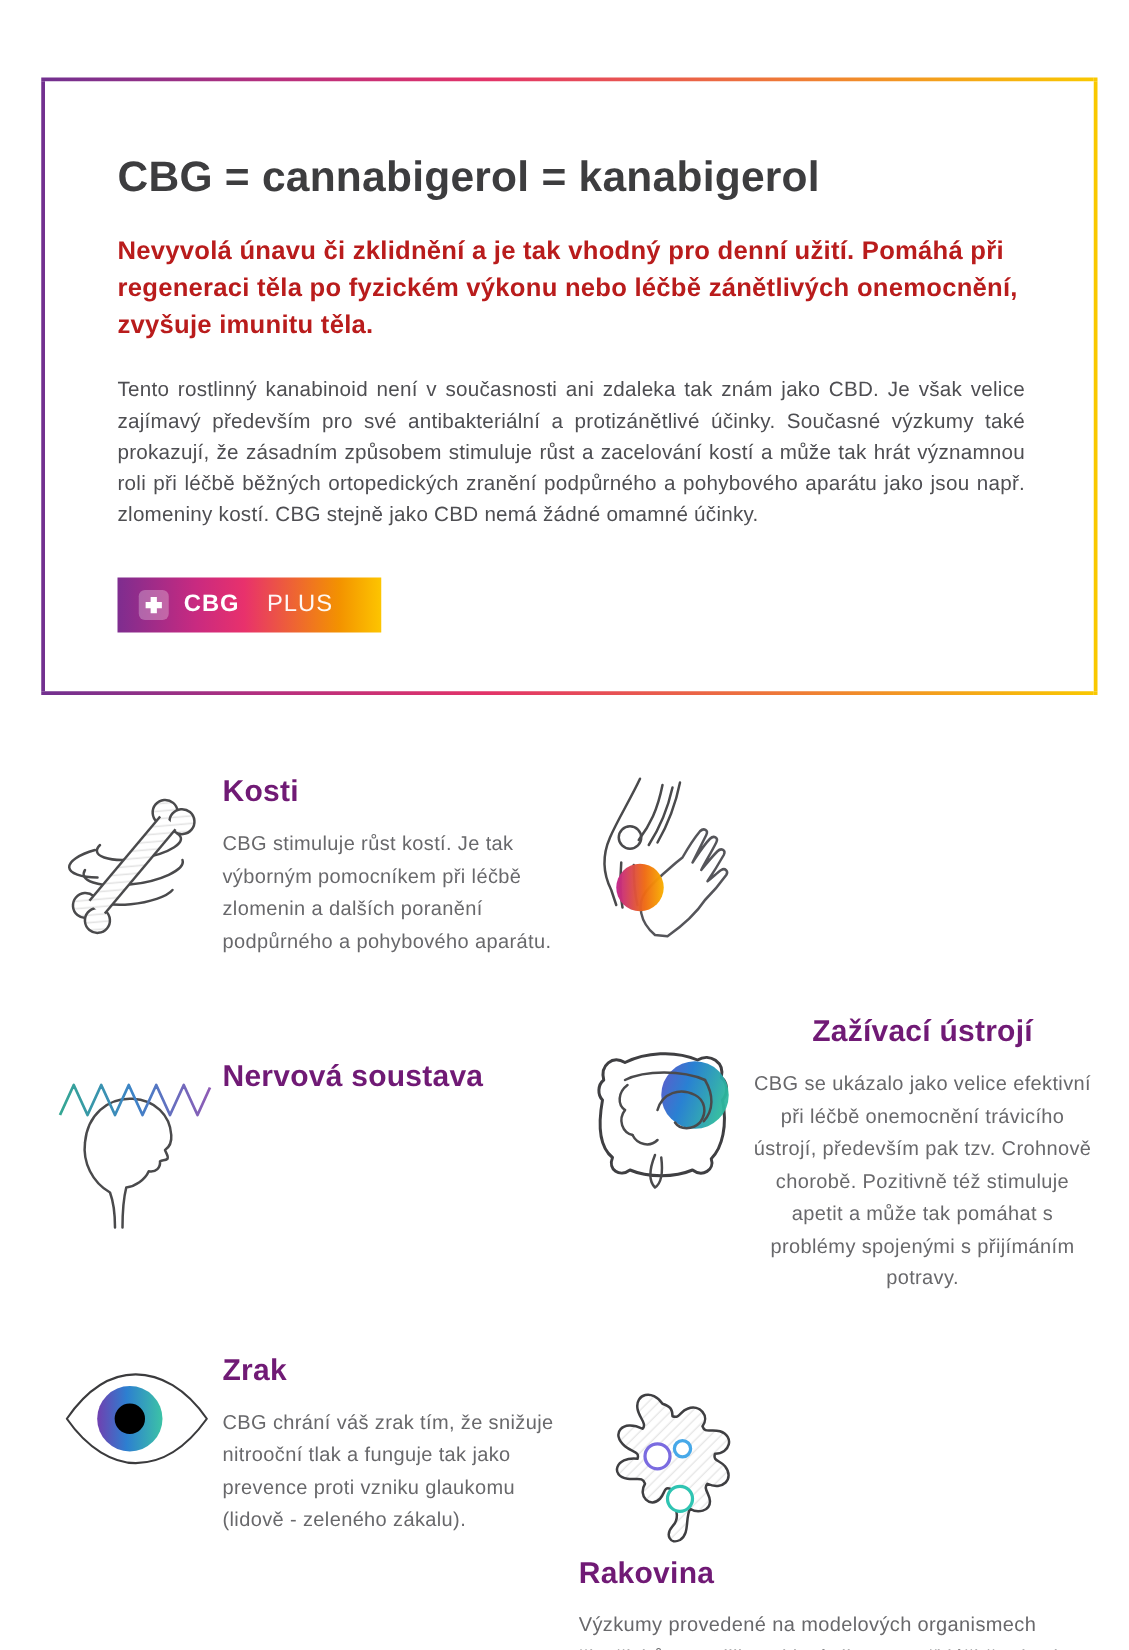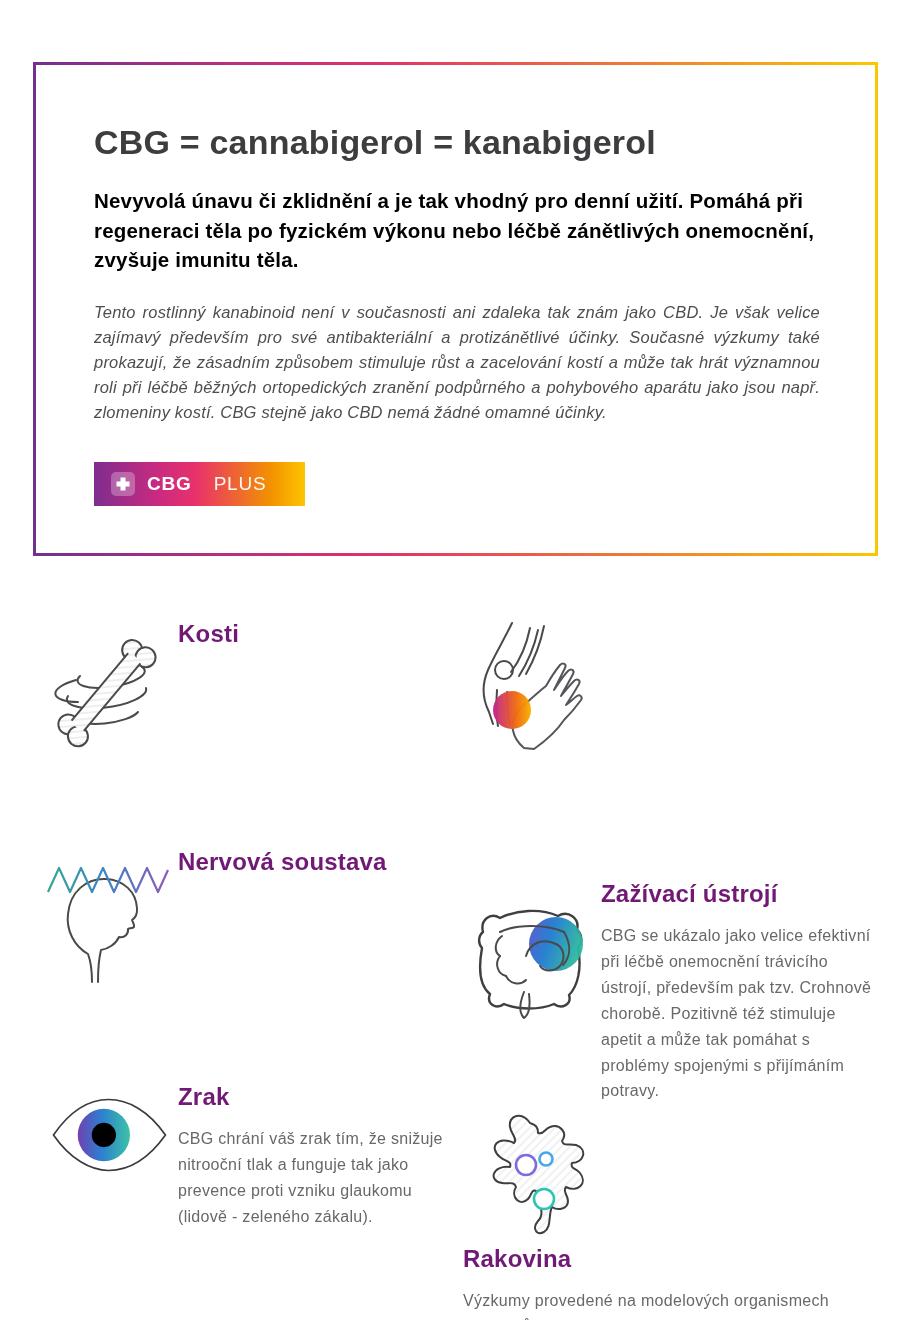--- a/index.html
+++ b/index.html
@@ -5,41 +5,41 @@
   html,body{margin:0;padding:0;background:#ffffff;width:903px;height:1320px;overflow:hidden;
     font-family:"Liberation Sans", sans-serif;-webkit-font-smoothing:antialiased;}
   .page{position:relative;width:903px;height:1320px;background:#fff;}
 
   
   .hero{position:absolute;left:33px;top:62px;width:845px;height:494px;box-sizing:border-box;
     background:#fff;border:3px solid transparent;
     border-image:linear-gradient(90deg,#72308f 0%,#b72f7e 22%,#e23369 42%,#ef7d35 72%,#f9c800 100%) 1;
     padding:58px 55px 0 58px;}
   .hero h1{margin:0 0 24px 0;font-size:34px;font-weight:600;color:#3d3d3f;letter-spacing:.2px;}
-  .hero .lead{margin:0 0 25px 0;font-size:20.5px;font-weight:700;color:#000000;line-height:1.44;letter-spacing:.2px;}
+  .hero .lead{margin:0 0 25px 0;font-size:20.5px;font-weight:700;color:#b91c1c;line-height:1.44;letter-spacing:.2px;}
   .hero .body-text{margin:0 0 36px 0;font-size:16.5px;color:#4e4e52;line-height:1.53;letter-spacing:.2px;
-    text-align:justify;font-style:italic;}
+    text-align:justify;}
   .badge{display:inline-flex;align-items:center;gap:11px;height:44px;width:211px;box-sizing:border-box;
     padding:0 16px;border:none;cursor:pointer;
     background:linear-gradient(90deg,#7e2d8f 0%,#c92a80 30%,#e8316c 48%,#f39200 84%,#fdc500 100%);}
   .badge .badge-text{color:#fff;font-size:19px;letter-spacing:.8px;white-space:nowrap;}
   .badge .b-bold{font-weight:700;}
   .badge .b-reg{font-weight:400;opacity:.95;margin-left:22px;}
 
   
   .feature{position:absolute;display:flex;}
   .icon-box{width:138px;flex:none;display:flex;justify-content:center;}
   .f-text{flex:1;}
   .f-text h3{margin:0 0 15px 0;font-size:24px;font-weight:600;color:#701a75;letter-spacing:.2px;}
   .f-text p{margin:0;font-size:16px;color:#68686b;line-height:1.62;letter-spacing:.3px;}
 
   #f-kosti   {left:40px;  top:620px; width:418px;}
   #f-zanety  {left:463px; top:618px; width:412px;}
   #f-nervova {left:40px;  top:848px; width:418px;}
-  #f-zazivaci{left:463px; top:880px; width:412px;}
+  #f-zazivaci{left:463px; top:812px; width:412px;text-align:center;}
   #f-zrak    {left:40px;  top:1083px;width:418px;}
   #f-rakovina{left:463px; top:1103px;width:412px;flex-direction:column;}
 
   svg{display:block;}
   .ic{stroke:#4a4a4c;stroke-width:2;fill:none;stroke-linecap:round;stroke-linejoin:round;}
 </style>
 </head>
 <body>
 
 <div class="page">
@@ -81,20 +81,21 @@
           <circle cx="-8" cy="49" r="10" fill="url(#hatch1)" stroke="#4a4a4c" stroke-width="2"></circle>
           <circle cx="7" cy="52" r="10" fill="url(#hatch1)" stroke="#4a4a4c" stroke-width="2"></circle>
           <rect x="-8" y="-46" width="16" height="92" fill="url(#hatch1)"></rect>
           <line x1="-8" y1="-44" x2="-8" y2="44" stroke="#4a4a4c" stroke-width="2"></line>
           <line x1="8" y1="-44" x2="8" y2="44" stroke="#4a4a4c" stroke-width="2"></line>
         </g>
       </svg>
     </div>
     <div class="f-text">
       <h3>Kosti</h3>
+      <p>CBG stimuluje růst kostí. Je tak výborným pomocníkem při léčbě zlomenin a dalších poranění podpůrného a pohybového aparátu.</p>
     </div>
   </div>
 
   <div class="feature" id="f-zanety">
     <div class="icon-box">
       <svg width="132" height="136" viewBox="0 0 132 136">
         <defs>
           <linearGradient id="g2c" x1="0" y1="0" x2="1" y2="0">
             <stop offset="0" stop-color="#c2238f"></stop>
               <stop offset="0.6" stop-color="#ef6a12"></stop>

